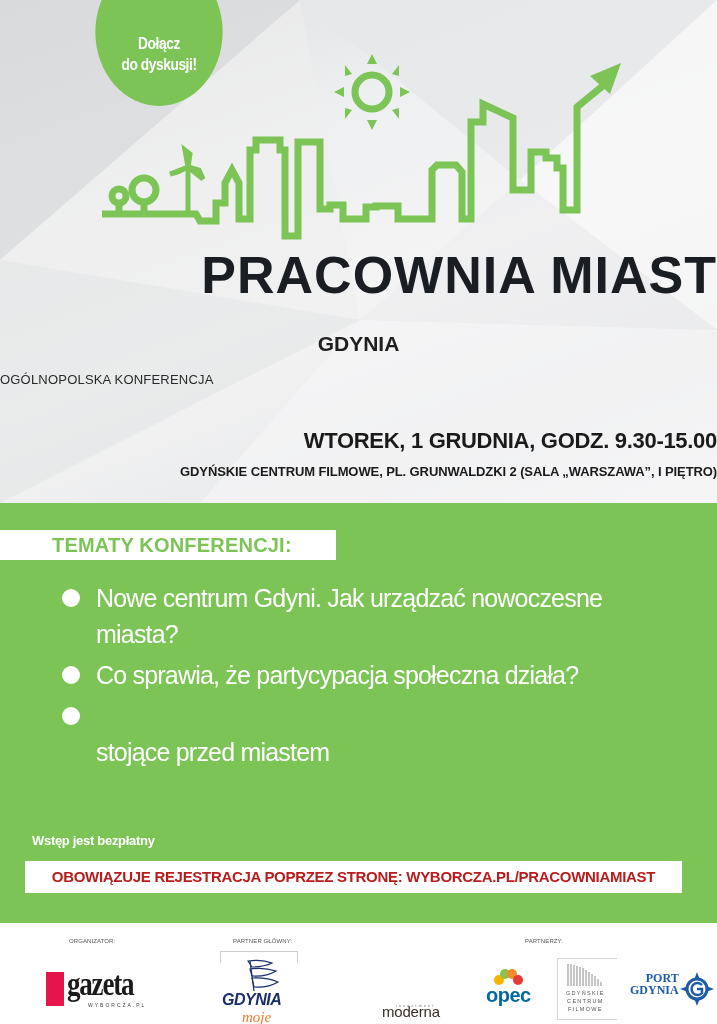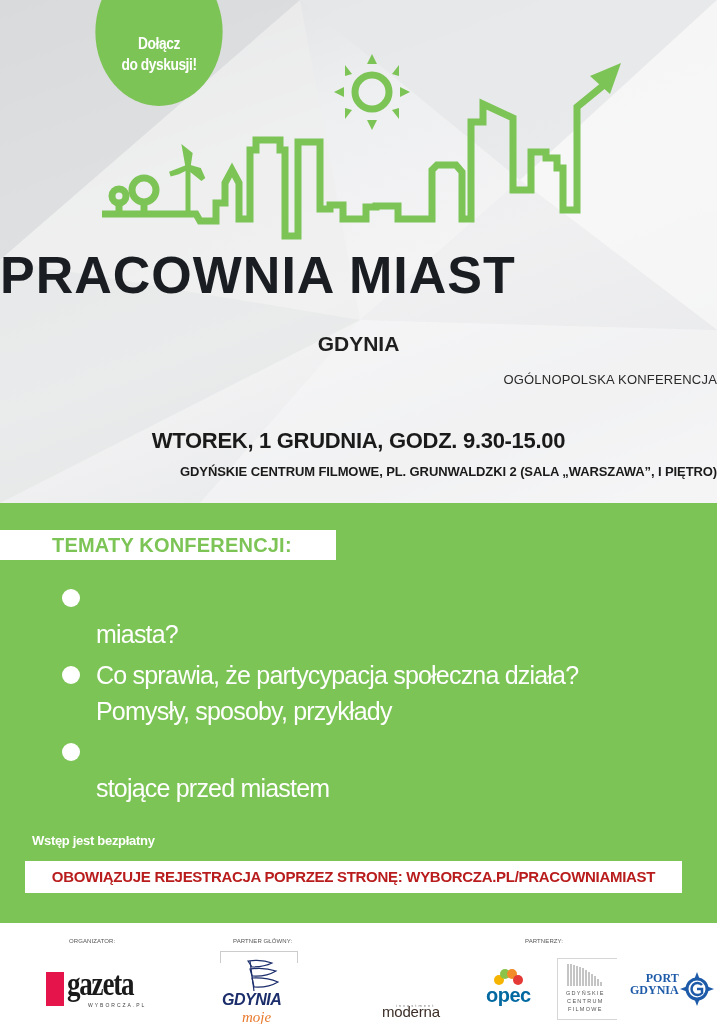--- a/index.html
+++ b/index.html
@@ -19,34 +19,34 @@
       display: flex; flex-direction: column; align-items: center; justify-content: center;
       padding-top: 44px;
       color: #ffffff; font-weight: bold; font-size: 16px; line-height: 21px;
       font-family: "Liberation Sans", sans-serif; letter-spacing: -0.5px;
       transform: scaleX(0.86);
     }
 
     .skyline { position: absolute; left: 0; top: 0; width: 717px; height: 260px; }
 
     .title {
-      position: absolute; left: 0; top: 245px; width: 717px; text-align: left;
+      position: absolute; left: 0; top: 245px; width: 717px; text-align: right;
       font-size: 52px; font-weight: bold; color: #1a1d21; letter-spacing: 1px;
       font-family: "Liberation Sans", sans-serif;
     }
     .city {
       position: absolute; left: 0; top: 332px; width: 717px; text-align: center;
       font-size: 21px; font-weight: bold; color: #1f1f1f;
     }
     .subtitle {
-      position: absolute; left: 0; top: 372px; width: 717px; text-align: right;
+      position: absolute; left: 0; top: 372px; width: 717px; text-align: left;
       font-size: 13px; color: #2a2a2a; letter-spacing: 0.2px;
     }
     .date {
-      position: absolute; left: 0; top: 428px; width: 717px; text-align: center;
+      position: absolute; left: 0; top: 428px; width: 717px; text-align: right;
       font-size: 22px; font-weight: bold; color: #1a1a1a; letter-spacing: -0.3px;
     }
     .venue {
       position: absolute; left: 0; top: 464px; width: 717px; text-align: right;
       font-size: 13px; font-weight: bold; color: #1a1a1a; letter-spacing: -0.1px;
     }
 
     .green {
       position: absolute; left: 0; top: 503px; width: 717px; height: 420px;
       background: #7dc456;
@@ -197,27 +197,26 @@
   <div class="venue">GDYŃSKIE CENTRUM FILMOWE, PL. GRUNWALDZKI 2 (SALA „WARSZAWA”, I PIĘTRO)</div>
 </div>
 
 <div class="green"></div>
 
 <div class="topics-label">TEMATY KONFERENCJI:</div>
 
 <ul class="topics">
   <li class="topic">
     <span class="bullet"></span>
-    <br>
+    <span>Nowe centrum Gdyni. Jak urządzać nowoczesne</span><br>
     <span>miasta?</span>
   </li>
   <li class="topic">
     <span class="bullet"></span>
     <span>Co sprawia, że partycypacja społeczna działa?</span><br>
-    <span>Pomysły, sposoby, przykłady</span>
   </li>
   <li class="topic">
     <span class="bullet"></span>
     <br>
     <span>stojące przed miastem</span>
   </li>
 </ul>
 
 <div class="free">Wstęp jest bezpłatny</div>
 <div class="register">OBOWIĄZUJE REJESTRACJA POPRZEZ STRONĘ: WYBORCZA.PL/PRACOWNIAMIAST</div>

